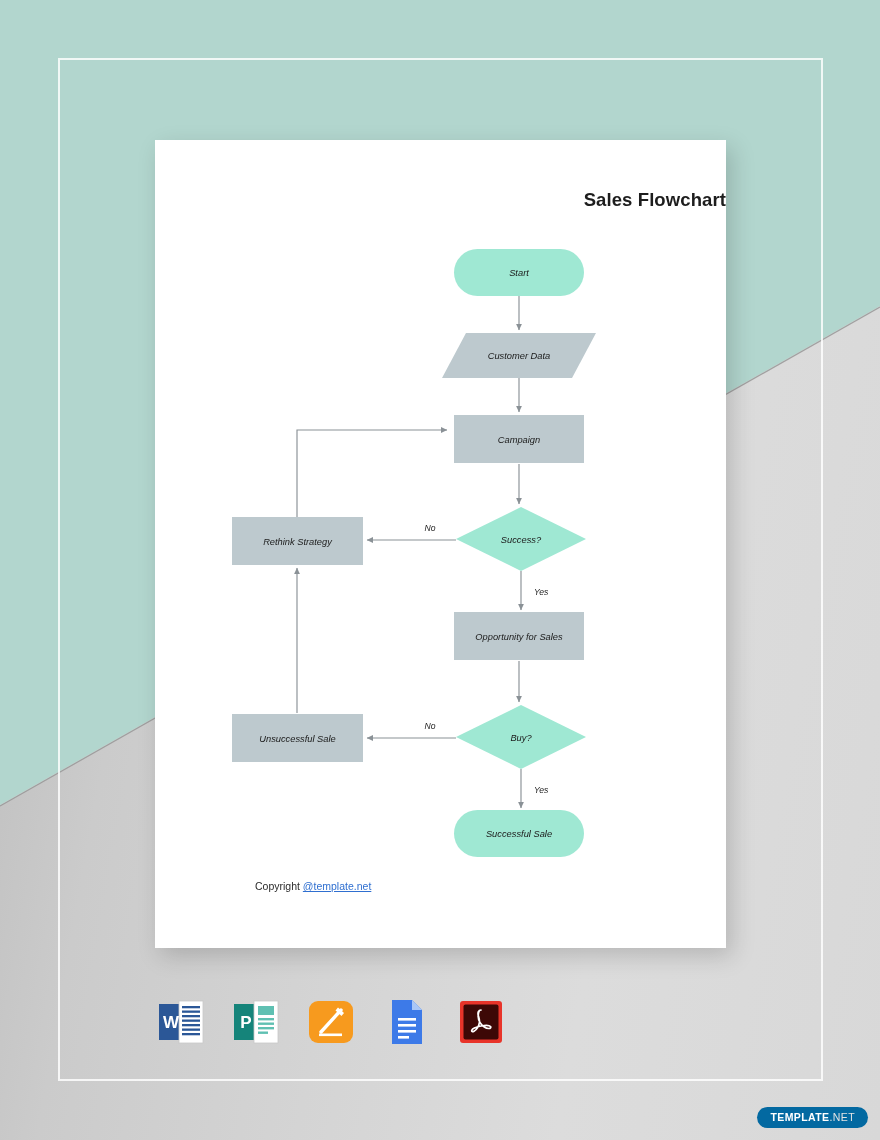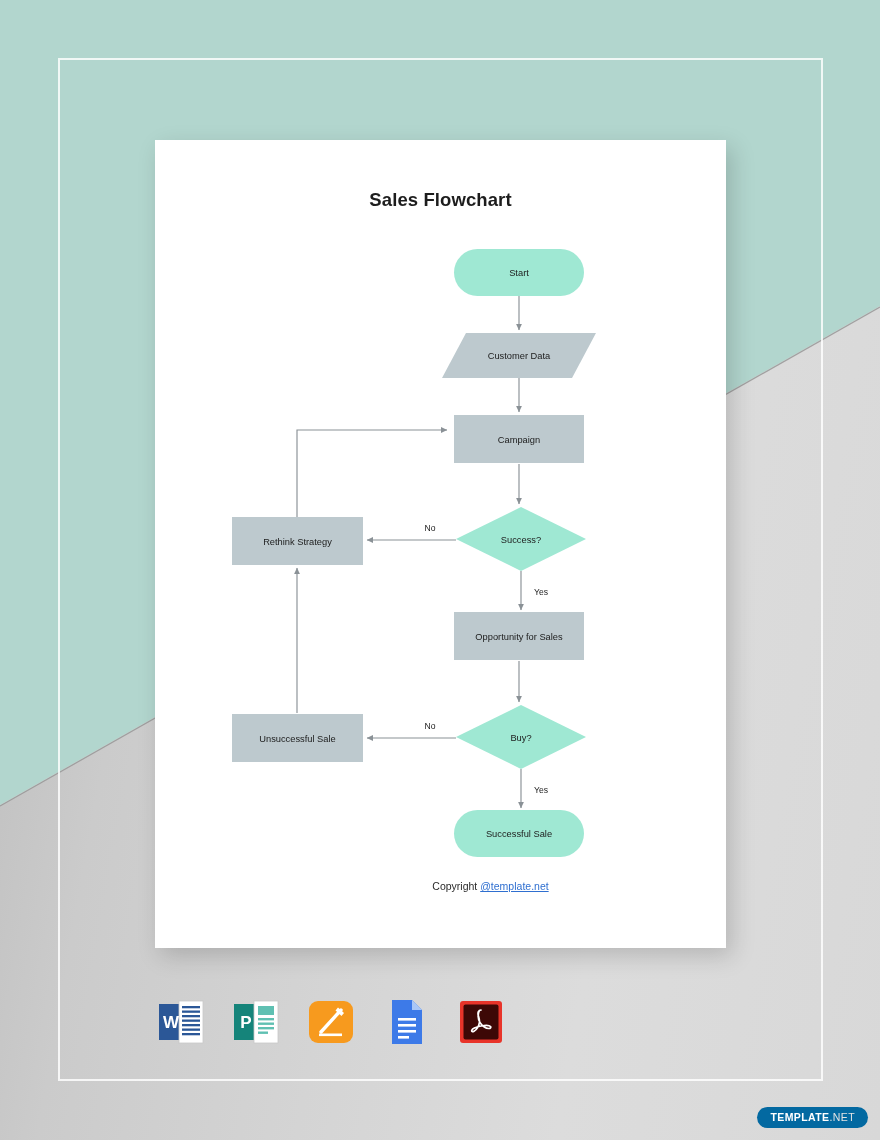--- a/index.html
+++ b/index.html
@@ -63,55 +63,56 @@
     height: 808px;
     background: #ffffff;
     box-shadow: 6px 8px 22px rgba(0,0,0,0.17);
   }
 
   .doc-title {
     position: absolute;
     top: 49px;
     left: 0;
     width: 100%;
-    text-align: center;
+    text-align: right;
     font-size: 18.5px;
     font-weight: bold;
     color: #1d1d1d;
     letter-spacing: 0.1px;
   }
 
   
   .flow {
     position: absolute;
     left: 0;
     top: 0;
     width: 571px;
     height: 808px;
+    font-style: italic;
   }
   .flow svg { display: block; }
 
   .node-label {
     font-family: "Liberation Sans", sans-serif;
     font-size: 9.3px;
     fill: #1c1c1c;
   }
   .edge-label {
     font-family: "Liberation Sans", sans-serif;
     font-size: 8.6px;
     fill: #1c1c1c;
   }
 
   
   .copyright {
     position: absolute;
     top: 740px;
     left: 0;
     width: 100%;
-    text-align: center;
+    text-align: left;
     font-size: 10.5px;
     color: #2b2b2b;
   }
   .copyright .link { color: #2f6fd0; }
   .copyright .pad { padding-left: 100px; }
 
   
   .icons {
     position: absolute;
     left: 155px;

